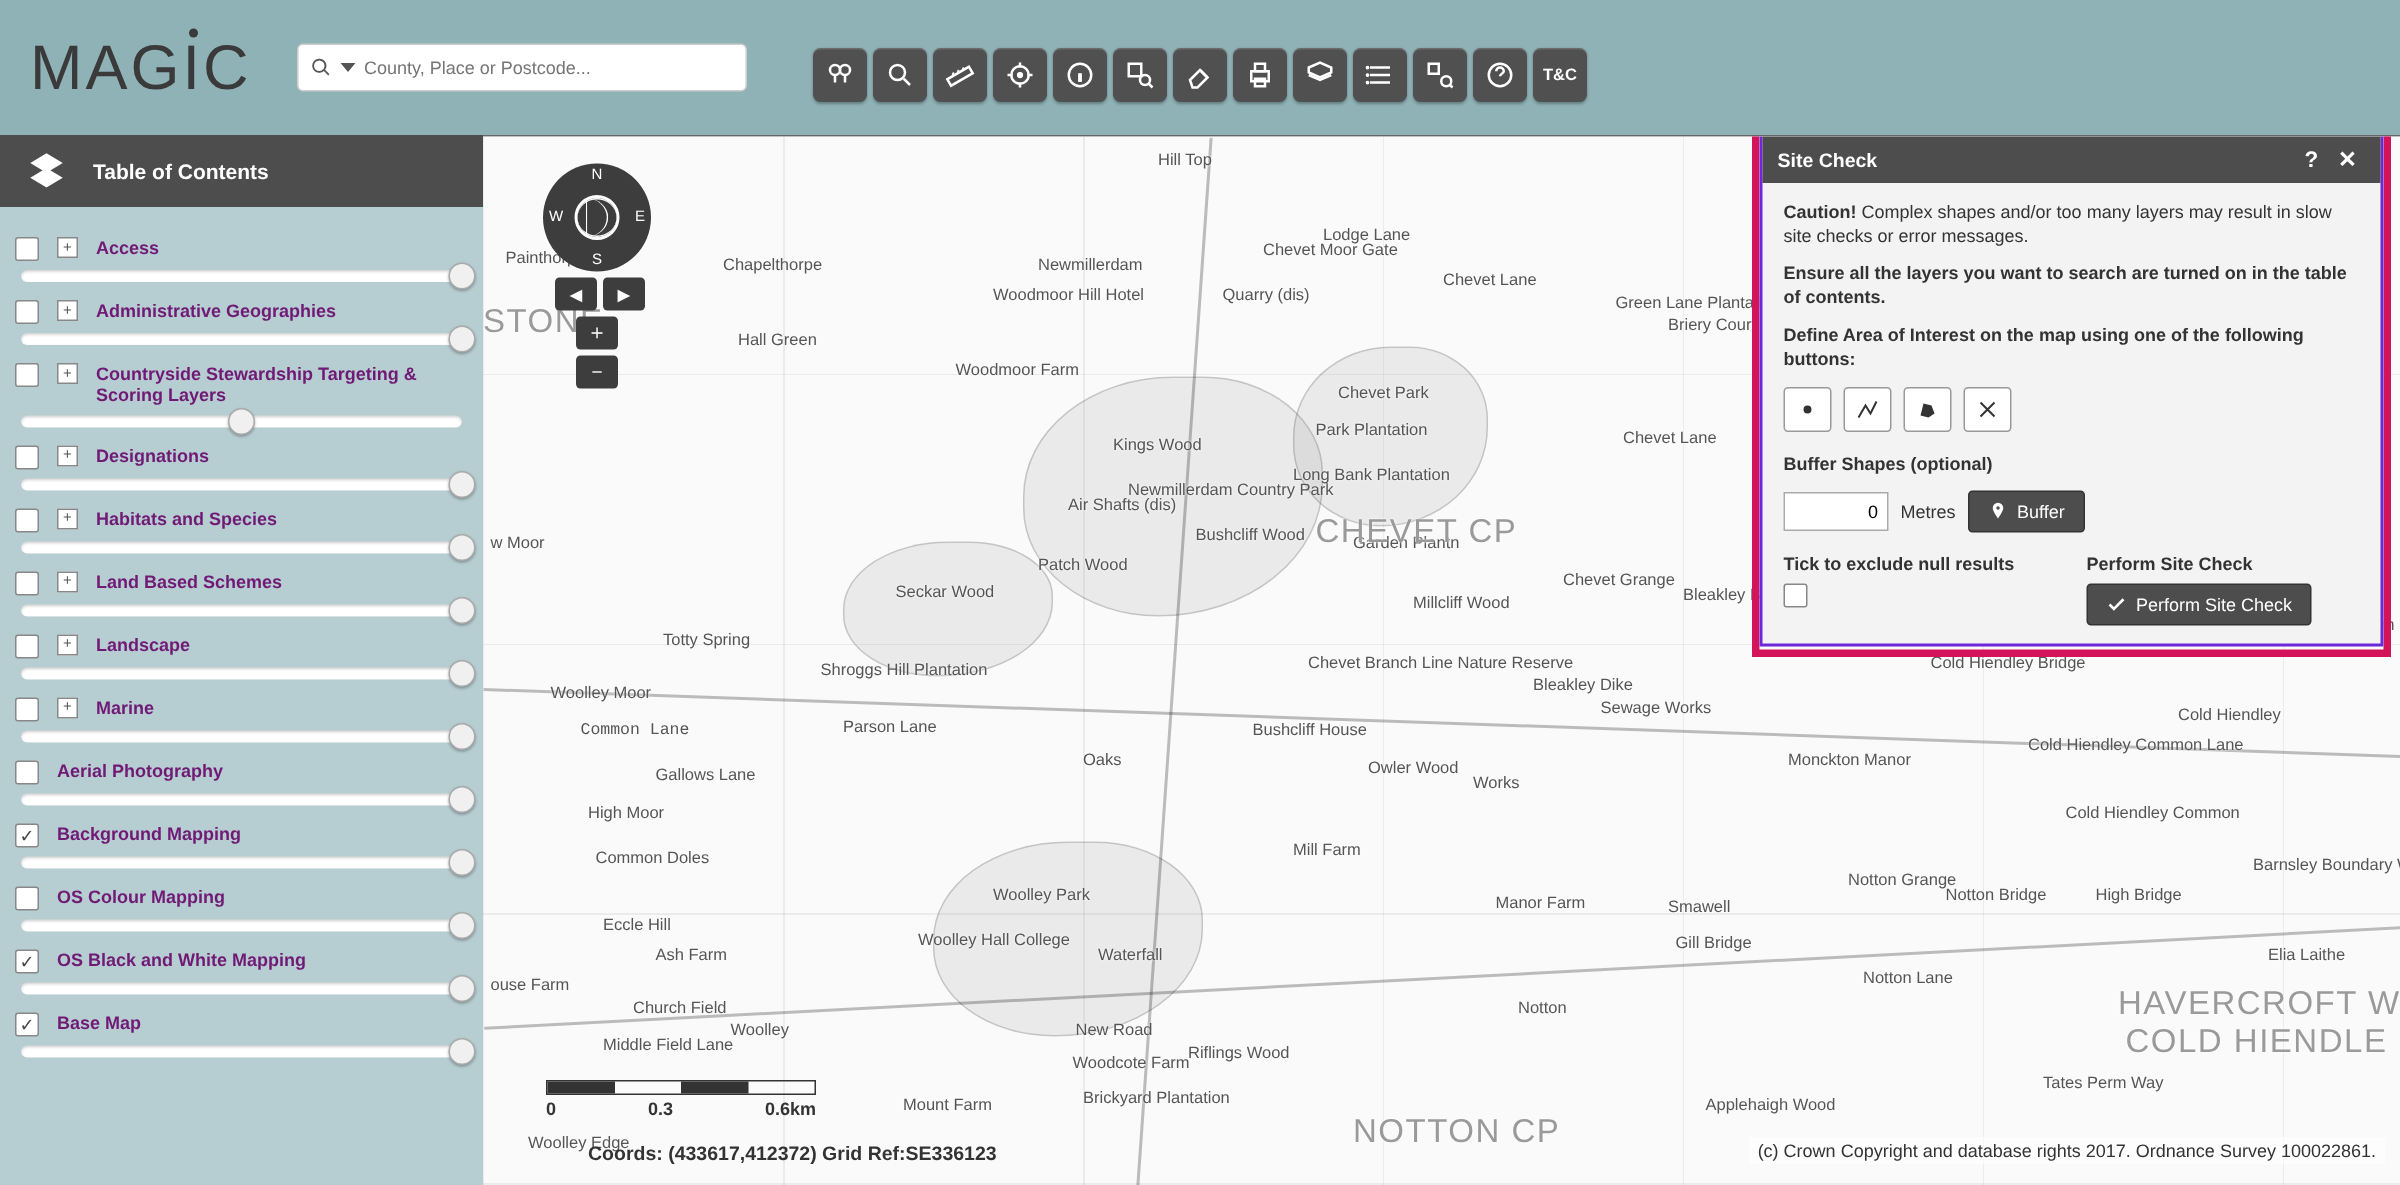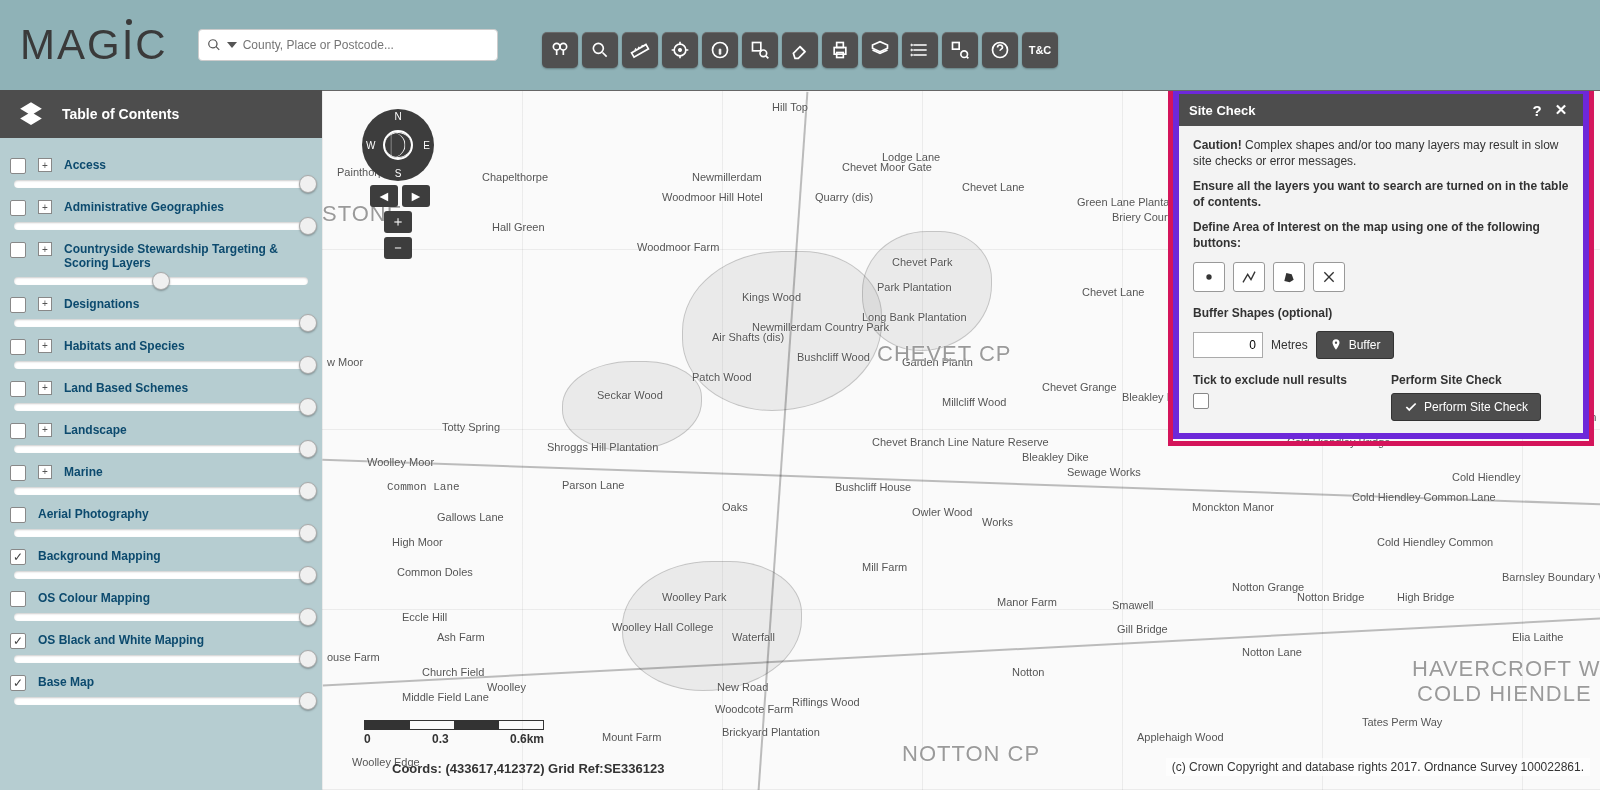--- a/index.html
+++ b/index.html
@@ -30,21 +30,21 @@
 .toc-header .layers-icon svg { width:26px; height:26px; fill:#fff; }
 .collapse-tab { position:absolute; right:-22px; top:0; width:22px; height:48px; background:#4d4d4d; display:flex; align-items:center; justify-content:center; cursor:pointer; }
 .collapse-tab svg { width:14px; height:14px; fill:#8fb2b7; }
 
 .layer-list { padding:0 10px 10px; }
 .layer-row { padding:8px 0 4px; }
 .layer-top { display:flex; align-items:flex-start; gap:12px; }
 .chk { width:16px; height:16px; border:1px solid #888; background:#fff; border-radius:2px; display:inline-flex; align-items:center; justify-content:center; flex-shrink:0; }
 .chk.checked::after { content:'✓'; font-size:12px; color:#444; }
 .expand { width:14px; height:14px; border:1px solid #888; background:#fff; font-size:10px; color:#555; display:inline-flex; align-items:center; justify-content:center; flex-shrink:0; }
-.layer-label { font-size:12px; color:#0c4a6e; font-weight:bold; flex:1; line-height:1.2; }
+.layer-label { font-size:12px; color:#701a75; font-weight:bold; flex:1; line-height:1.2; }
 .slider { margin:6px 4px 0 4px; height:8px; background:#fff; border-radius:4px; position:relative; box-shadow:inset 0 1px 2px rgba(0,0,0,.2); }
 .slider .thumb { width:18px; height:18px; background:#f0f0f0; border:1px solid #aaa; border-radius:50%; position:absolute; top:-5px; box-shadow:0 1px 2px rgba(0,0,0,.3); }
 
 
 .maparea { flex:1; position:relative; background:#f6f6f6; overflow:hidden; border-top:1px solid #666; }
 
 
 .mapcanvas { position:absolute; inset:0; background:
   repeating-linear-gradient(0deg, rgba(0,0,0,.06) 0 1px, transparent 1px 180px),
   repeating-linear-gradient(90deg, rgba(0,0,0,.06) 0 1px, transparent 1px 200px),
@@ -70,21 +70,21 @@
 
 .scalebar { position:absolute; left:42px; bottom:44px; font-size:12px; color:#333; }
 .scalebar .bar { display:flex; height:10px; border:1px solid #333; width:180px; }
 .scalebar .bar div { flex:1; } .scalebar .bar div:nth-child(odd){background:#333;}
 .scalebar .lbls { display:flex; justify-content:space-between; width:180px; margin-top:2px; font-weight:bold;}
 .coords { position:absolute; left:70px; bottom:14px; font-size:13px; color:#333; font-weight:bold;}
 .copyright { position:absolute; right:10px; bottom:14px; font-size:12px; color:#333; background:rgba(255,255,255,.6); padding:2px 6px; }
 
 
 .panel-outline { position:absolute; top:-8px; right:6px; width:426px; border:5px solid #d4145a; padding-bottom:2px; background:transparent; z-index:50;}
-.panel { background:#f3f3f3; border:6px solid #6d28d9; }
+.panel { background:#f3f3f3; border:2px solid #6d28d9; }
 .panel-header { background:#4d4d4d; color:#fff; height:32px; display:flex; align-items:center; padding:0 10px; font-size:13px; font-weight:bold; }
 .panel-header .spacer { flex:1; }
 .panel-header .hbtn { width:24px; text-align:center; cursor:pointer; font-size:15px; }
 .panel-body { padding:12px 14px; font-size:12px; color:#333; }
 .panel-body p { margin-bottom:10px; line-height:1.3; }
 .panel-body strong { font-weight:bold; }
 .aoi-row { display:flex; gap:8px; margin:6px 0 14px; }
 .aoi-btn { width:32px; height:30px; background:#fff; border:1px solid #999; border-radius:3px; display:flex; align-items:center; justify-content:center; cursor:pointer; }
 .aoi-btn svg { width:16px; height:16px; stroke:#333; fill:none; stroke-width:2; }
 .buffer-row { display:flex; align-items:center; gap:8px; margin:4px 0 14px;}

